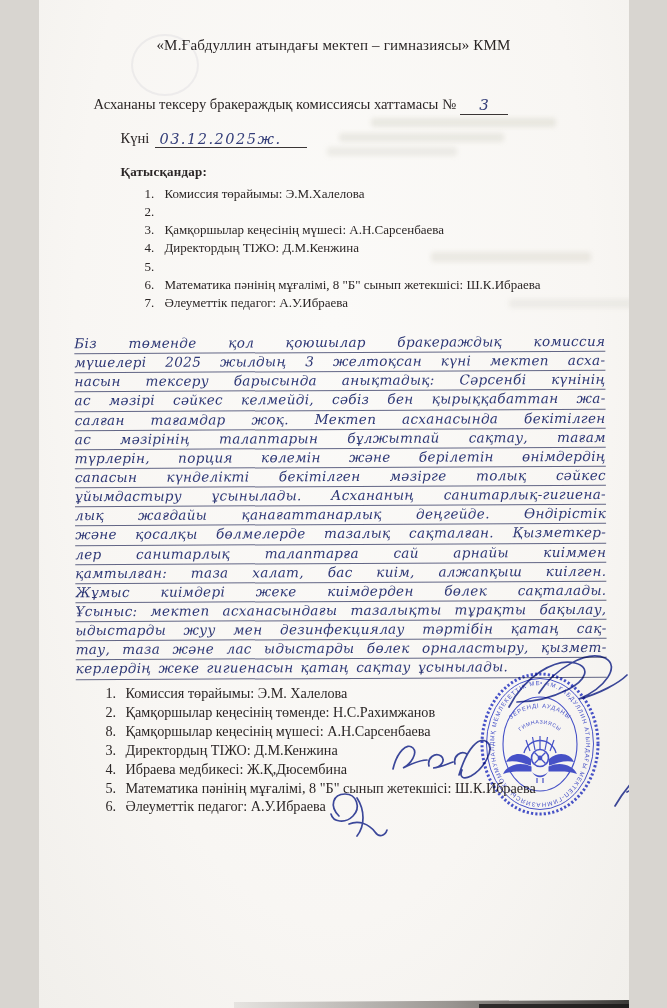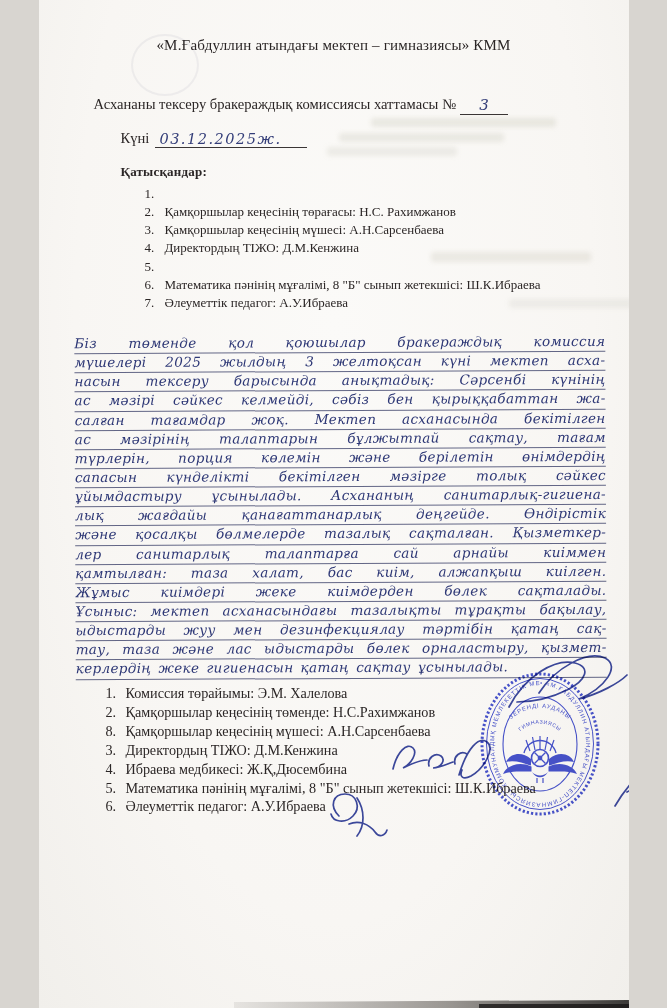--- a/index.html
+++ b/index.html
@@ -69,24 +69,24 @@
 
   <div class="date-line">
     <span>Күні</span><span class="hw hw-slot slot-date">03.12.2025ж.</span>
   </div>
 
   <div class="participants">
     <div class="p-heading">Қатысқандар:</div>
     <div class="p-list">
       <div class="p-row">
           <span class="p-num">1.</span>
+          <span>Комиссия төрайымы: Э.М.Халелова</span>
         </div>
       <div class="p-row">
           <span class="p-num">2.</span>
-          <span>Қамқоршылар кеңесінің төрағасы: Н.С. Рахимжанов</span>
         </div>
       <div class="p-row">
           <span class="p-num">3.</span>
           <span>Қамқоршылар кеңесінің мүшесі: А.Н.Сарсенбаева</span>
         </div>
       <div class="p-row">
           <span class="p-num">4.</span>
           <span>Директордың ТІЖО: Д.М.Кенжина</span>
         </div>
       <div class="p-row">

